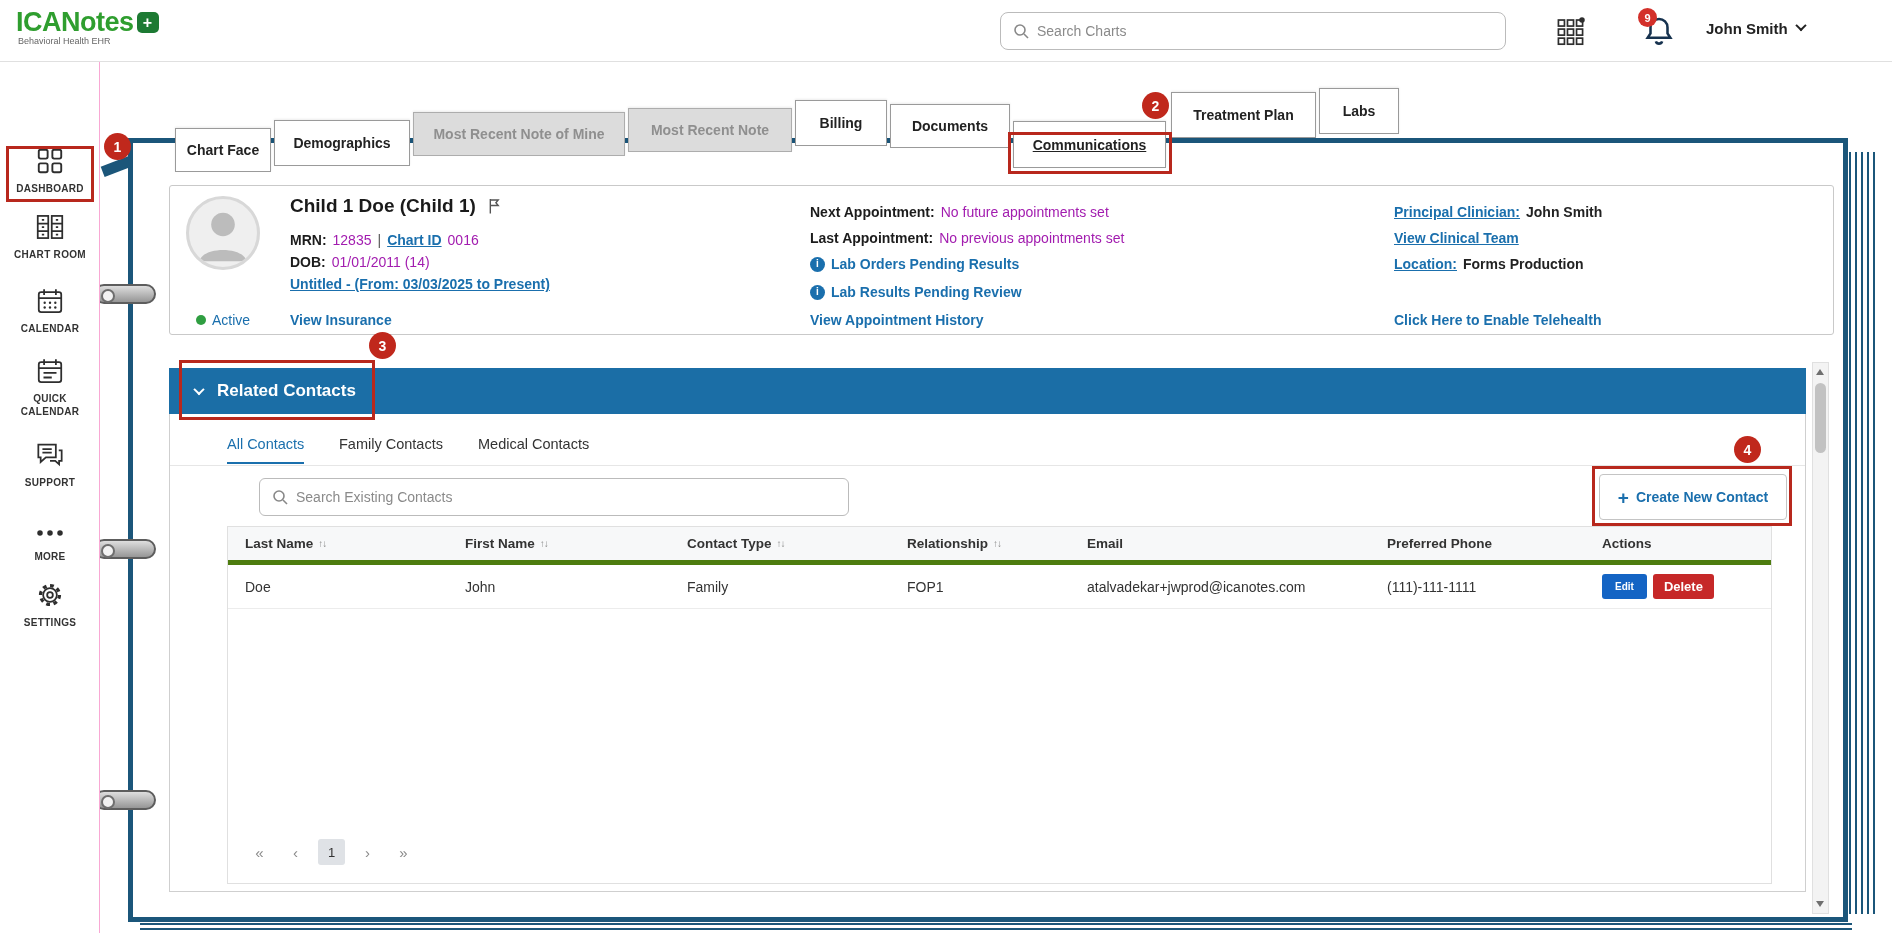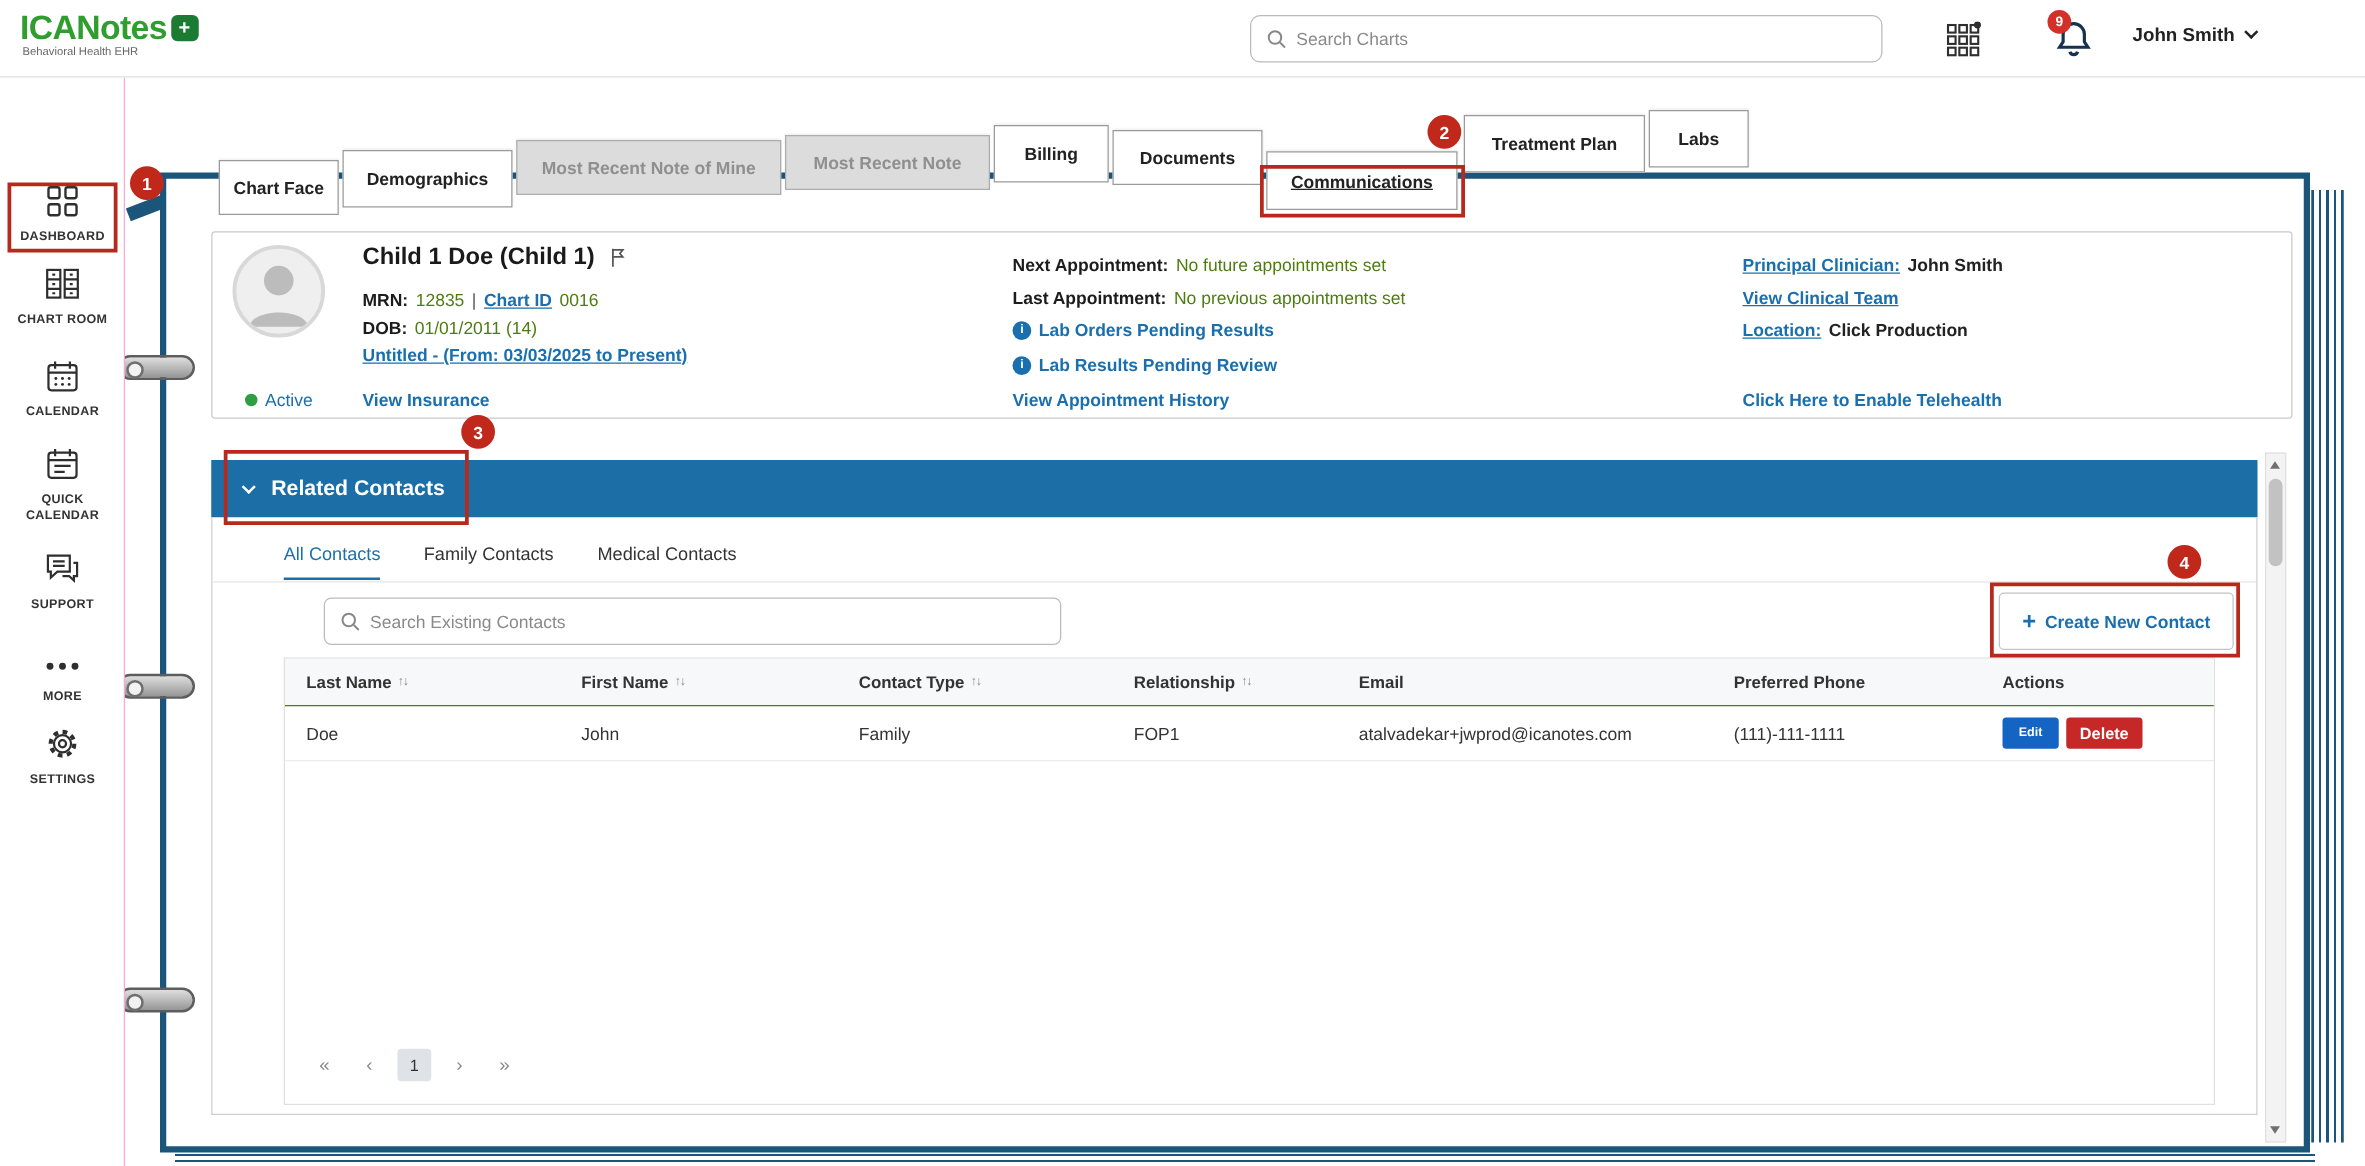--- a/index.html
+++ b/index.html
@@ -41,21 +41,21 @@
   .tab { position:absolute; display:flex; align-items:center; justify-content:center; background:#fff; border:1px solid #9a9a9a; font-size:14px; font-weight:700; color:#222; z-index:5; cursor:pointer; box-shadow:0 -1px 2px rgba(0,0,0,0.08); }
   .tab.disabled { background:#dcdcdc; color:#8f8f8f; border-color:#adadad; cursor:default; }
   .tab.underline { text-decoration:underline; }
 
   
   .pcard { position:absolute; left:36px; top:42px; width:1665px; height:150px; background:#fff; border:1px solid #c9c9c9; border-radius:3px; }
   .avatar { position:absolute; left:16px; top:10px; width:74px; height:74px; border-radius:50%; border:3px solid #d8d8d8; background:#efefef; overflow:hidden; display:flex; align-items:flex-end; justify-content:center; }
   .pc-row { position:absolute; font-size:14px; white-space:nowrap; display:flex; gap:6px; align-items:center; line-height:20px; }
   .pc-name { font-size:19px; font-weight:700; color:#1a1a1a; }
   .lbl { font-weight:700; color:#1c1c1c; }
-  .val { color:#4d7c0f; }
+  .val { color:#a21caf; }
   .valb { color:#222; font-weight:700; }
   .lnk { color:#1a6fad; font-weight:700; cursor:pointer; }
   .lnk.u { text-decoration:underline; }
   .divider { color:#555; }
   .dot { width:10px; height:10px; border-radius:50%; background:#2f9e41; display:inline-block; }
   .status-txt { color:#1a6fad; font-weight:400; }
   .info-i { width:15px; height:15px; border-radius:50%; background:#1a6fad; color:#fff; font-size:10px; font-weight:700; display:inline-flex; align-items:center; justify-content:center; flex:none; }
   .info-i::before { content:"i"; }
 
   
@@ -68,21 +68,21 @@
   .ct.active { color:#1a6fad; border-bottom:2px solid #1a6fad; }
   .pn-search { left:57px; top:64px; width:590px; height:38px; border-radius:6px;margin-left:32px; }
   .create-btn { position:absolute; left:1429px; top:60px; width:188px; height:46px; background:#fff; border:1px solid #c4c4c4; border-radius:4px; display:flex; align-items:center; justify-content:center; gap:7px; cursor:pointer; }
   .plus-ic { color:#1a6fad; font-size:19px; font-weight:700; line-height:1; }
   .plus-ic::before { content:"+"; }
   .create-lbl { color:#1a6fad; font-size:14px; font-weight:700;text-align:center; }
 
   
   .ctable { position:absolute; left:57px; top:112px; width:1545px; height:358px; border:1px solid #e0e0e0; background:#fff; }
   .trow { display:grid; grid-template-columns:220px 222px 220px 180px 300px 215px 1fr; align-items:center; }
-  .thead { height:38px; background:#f7f8f9; border-bottom:1px solid #4d7c0f; }
+  .thead { height:38px; background:#f7f8f9; border-bottom:5px solid #4d7c0f; }
   .th { padding-left:17px; font-size:13.5px; font-weight:700; color:#333; display:flex; align-items:center; cursor:pointer; }
   .sort { margin-left:5px; font-size:10px; color:#8a8a8a; letter-spacing:-1px; }
   .sort::before { content:"\2191\2193"; }
   .tdata { height:44px; border-bottom:1px solid #ececec; }
   .td { padding-left:17px; font-size:14px; color:#333; }
   .actions { display:flex; gap:6px; padding-left:17px; }
   .btn-edit { background:#1464c4; color:#fff; font-size:10px; font-weight:700; padding:5px 13px; border-radius:3px; cursor:pointer; border:none; font-family:"Liberation Sans", sans-serif; }
   .btn-del { background:#c62828; color:#fff; font-size:13px; font-weight:700; padding:5px 11px; border-radius:3px; cursor:pointer; border:none; font-family:"Liberation Sans", sans-serif; }
   .pager { position:absolute; left:18px; top:312px; display:flex; gap:9px; align-items:center; }
   .pg { min-width:27px; height:26px; display:flex; align-items:center; justify-content:center; color:#8a8a8a; font-size:15px; cursor:pointer; border-radius:3px; }
@@ -316,21 +316,21 @@
 
       <div class="pc-row" style="left:1224px;top:16px">
         <span class="lnk u">Principal Clinician:</span>
         <span class="valb">John Smith</span>
       </div>
       <div class="pc-row" style="left:1224px;top:42px">
         <span class="lnk u">View Clinical Team</span>
       </div>
       <div class="pc-row" style="left:1224px;top:68px">
         <span class="lnk u">Location:</span>
-        <span class="valb">Click Production</span>
+        <span class="valb">Forms Production</span>
       </div>
       <div class="pc-row" style="left:1224px;top:124px">
         <span class="lnk">Click Here to Enable Telehealth</span>
       </div>
     </section>
 
     <div class="rc-bar">
       <span class="chev"></span>
       <span class="rc-title">Related Contacts</span>
     </div>

